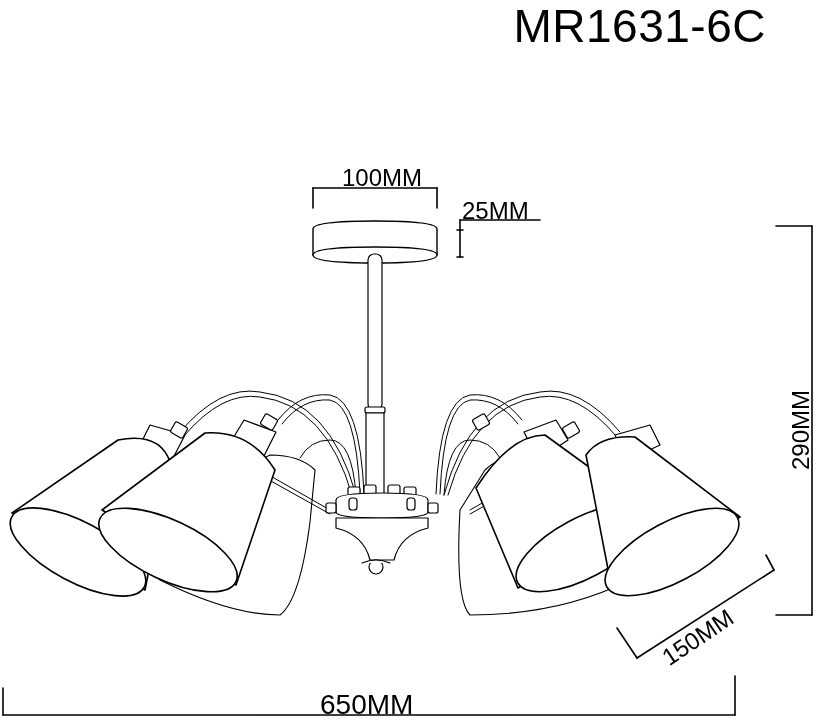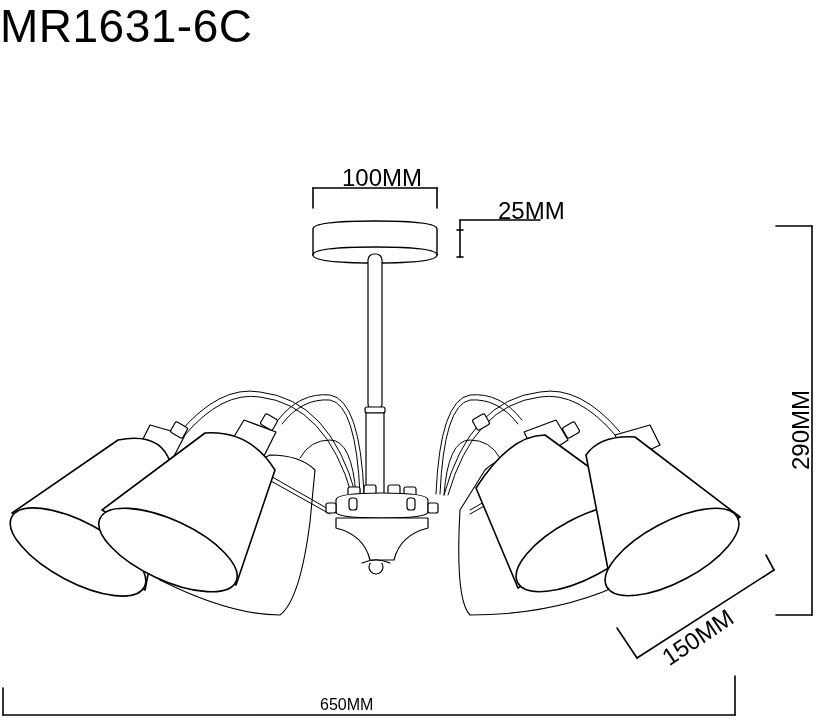--- a/index.html
+++ b/index.html
@@ -1,23 +1,23 @@
 <!DOCTYPE html>
 <html><head>
   <meta charset="utf-8">
   <style>
     html, body { margin: 0; padding: 0; background: #ffffff; }
     body { width: 816px; height: 720px; overflow: hidden; position: relative; font-family: "Liberation Sans", sans-serif; }
     .canvas { position: absolute; left: 0; top: 0; width: 816px; height: 720px; }
-    .title { position: absolute; left: 0; width: 766px; top: 0px; text-align: left; font-size: 46px; color: #000; letter-spacing: 0.5px; line-height: 52px; }
+    .title { position: absolute; left: 0; width: 766px; top: 0px; text-align: right; font-size: 46px; color: #000; letter-spacing: 0.5px; line-height: 52px; }
     .dim-label { position: absolute; color: #000; font-size: 23px; line-height: 24px; white-space: nowrap; transform-origin: 0 0; }
     .lbl-100 { left: 318px; top: 166px; font-size: 24px; margin-left: 24px; }
-    .lbl-25 { left: 462px; top: 199px; font-size: 24px; margin-left: 36px; }
+    .lbl-25 { left: 462px; top: 199px; font-size: 24px; }
     .lbl-290 { left: 789px; top: 470px; transform: rotate(-90deg); font-size: 24px; }
-    .lbl-650 { left: 320px; top: 693px; font-size: 16px; }
+    .lbl-650 { left: 320px; top: 693px; font-size: 28px; }
     .lbl-150 { left: 658px; top: 650px; transform: rotate(-34deg); font-size: 24px; }
     svg { position: absolute; left: 0; top: 0; }
   </style>
 </head>
 <body>
 
 <div class="canvas">
 
   <div class="title">MR1631-6C</div>
 

